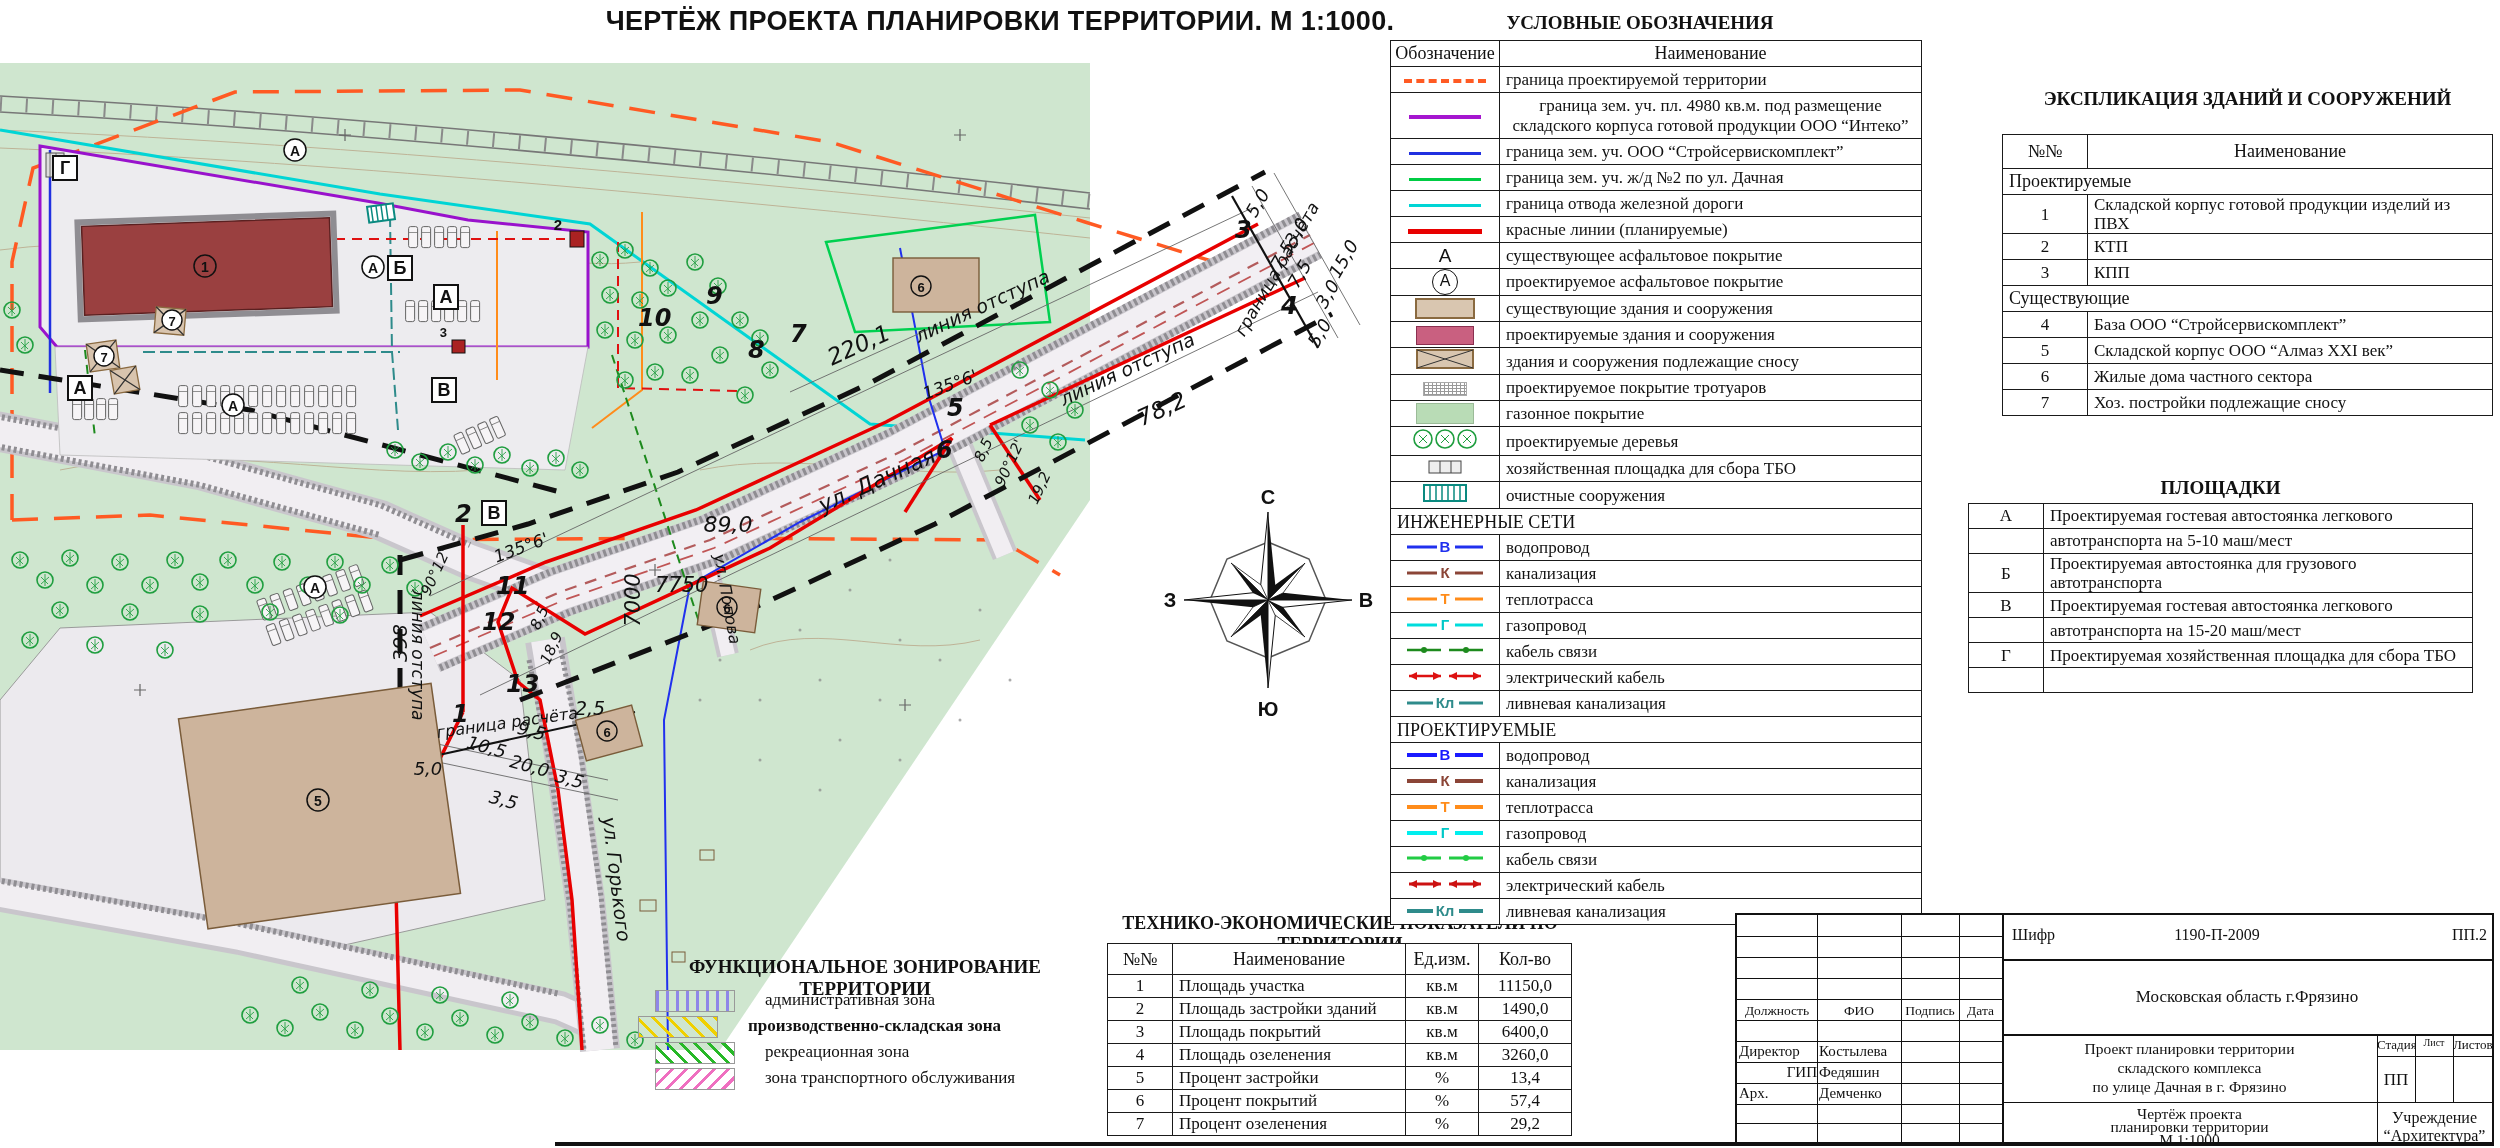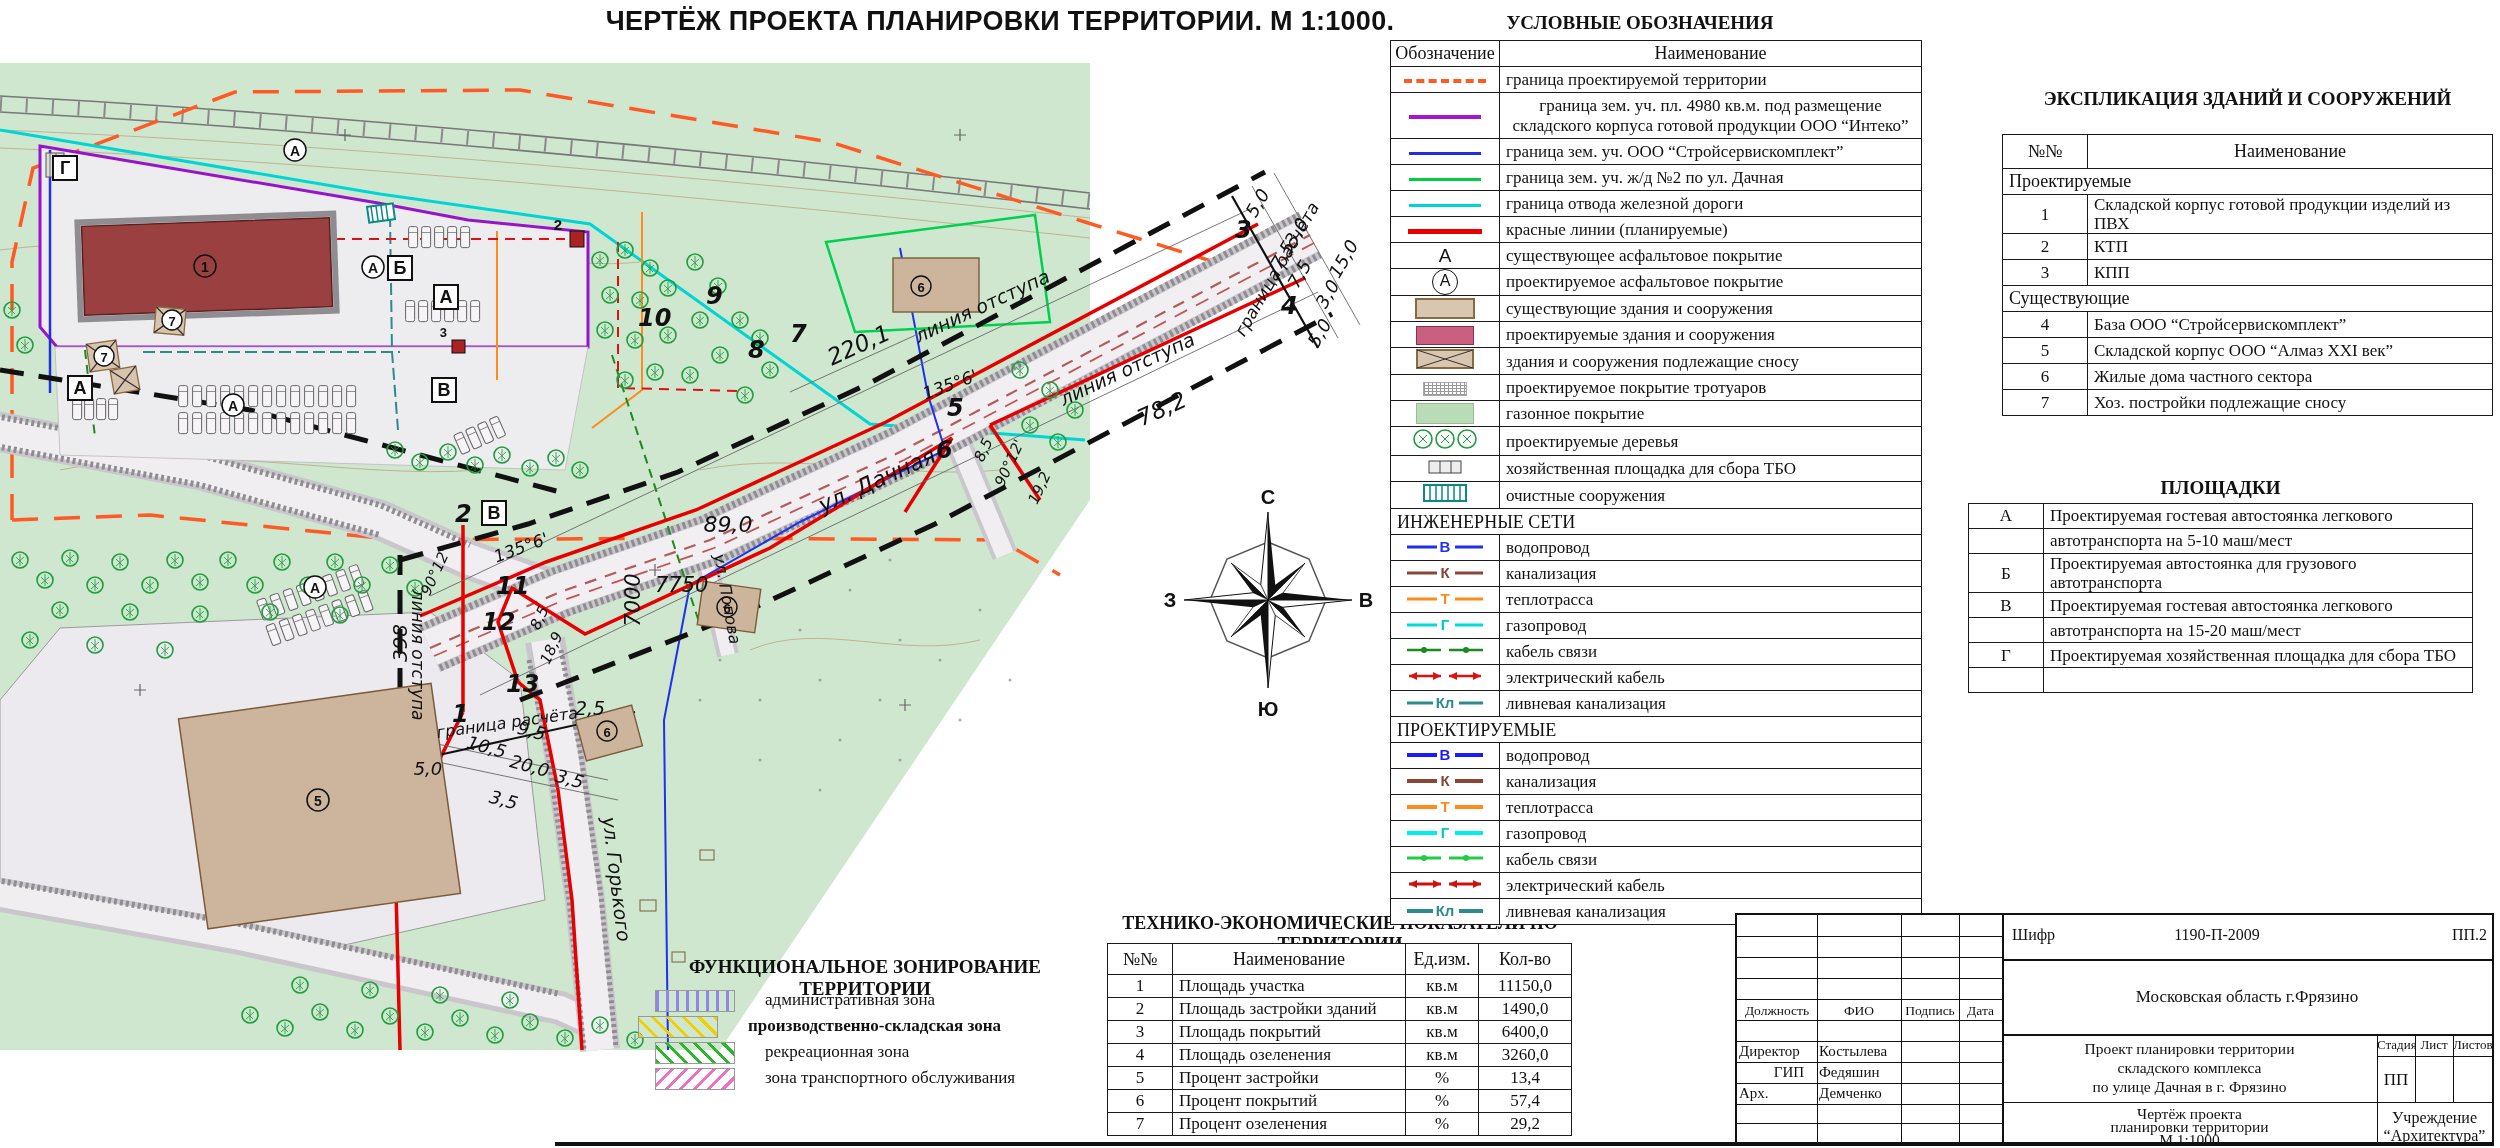--- a/index.html
+++ b/index.html
@@ -962,34 +962,34 @@
   <div class="vl" style="left:678px;top:119px;height:68px"></div>
   <div class="vl" style="left:716px;top:119px;height:68px"></div>
   <div class="hl" style="top:141px;left:640px;width:115px"></div>
 
   <div class="cell" style="left:0;top:88px;width:80px;font-size:13.5px">Должность</div>
   <div class="cell" style="left:80px;top:88px;width:84px;font-size:13.5px">ФИО</div>
   <div class="cell" style="left:164px;top:88px;width:58px;font-size:13.5px">Подпись</div>
   <div class="cell" style="left:222px;top:88px;width:43px;font-size:13.5px">Дата</div>
   <div class="cell" style="left:2px;top:128px;width:78px;text-align:left">Директор</div>
   <div class="cell" style="left:82px;top:128px;width:82px;text-align:left">Костылева</div>
-  <div class="cell" style="left:13px;top:149px;width:78px;text-align:center">ГИП</div>
+  <div class="cell" style="left:2px;top:149px;width:78px;text-align:right">ГИП</div>
   <div class="cell" style="left:82px;top:149px;width:82px;text-align:left">Федяшин</div>
   <div class="cell" style="left:2px;top:170px;width:78px;text-align:left">Арх.</div>
   <div class="cell" style="left:82px;top:170px;width:82px;text-align:left">Демченко</div>
 
   <div class="cell" style="left:275px;top:11px;width:60px;text-align:left;font-size:16px">Шифр</div>
   <div class="cell" style="left:380px;top:11px;width:200px;font-size:16px">1190-П-2009</div>
   <div class="cell" style="left:680px;top:11px;width:70px;text-align:right;font-size:16px">ПП.2</div>
   <div class="cell" style="left:265px;top:72px;width:490px;font-size:17px">Московская область г.Фрязино</div>
   <div class="cell" style="left:270px;top:125px;width:365px;font-size:15.5px">Проект планировки территории</div>
   <div class="cell" style="left:270px;top:144px;width:365px;font-size:15.5px">складского комплекса</div>
   <div class="cell" style="left:270px;top:163px;width:365px;font-size:15.5px">по улице Дачная в г. Фрязино</div>
   <div class="cell" style="left:640px;top:122px;width:38px;font-size:13px">Стадия</div>
-  <div class="cell" style="left:678px;top:122px;width:38px;font-size:13px">Лист</div>
+  <div class="cell" style="left:678px;top:122px;width:38px;font-size:10px">Лист</div>
   <div class="cell" style="left:716px;top:122px;width:39px;font-size:13px">Листов</div>
   <div class="cell" style="left:640px;top:155px;width:38px;font-size:17px">ПП</div>
   <div class="cell" style="left:270px;top:190px;width:365px;font-size:15.5px">Чертёж проекта</div>
   <div class="cell" style="left:270px;top:203px;width:365px;font-size:15.5px">планировки территории</div>
   <div class="cell" style="left:270px;top:216px;width:365px;font-size:15.5px">М 1:1000</div>
   <div class="cell" style="left:640px;top:194px;width:115px;font-size:16px">Учреждение</div>
   <div class="cell" style="left:640px;top:212px;width:115px;font-size:16px">“Архитектура”</div>
 </div>
 
 <div class="abs" id="frame-bottom"></div>

